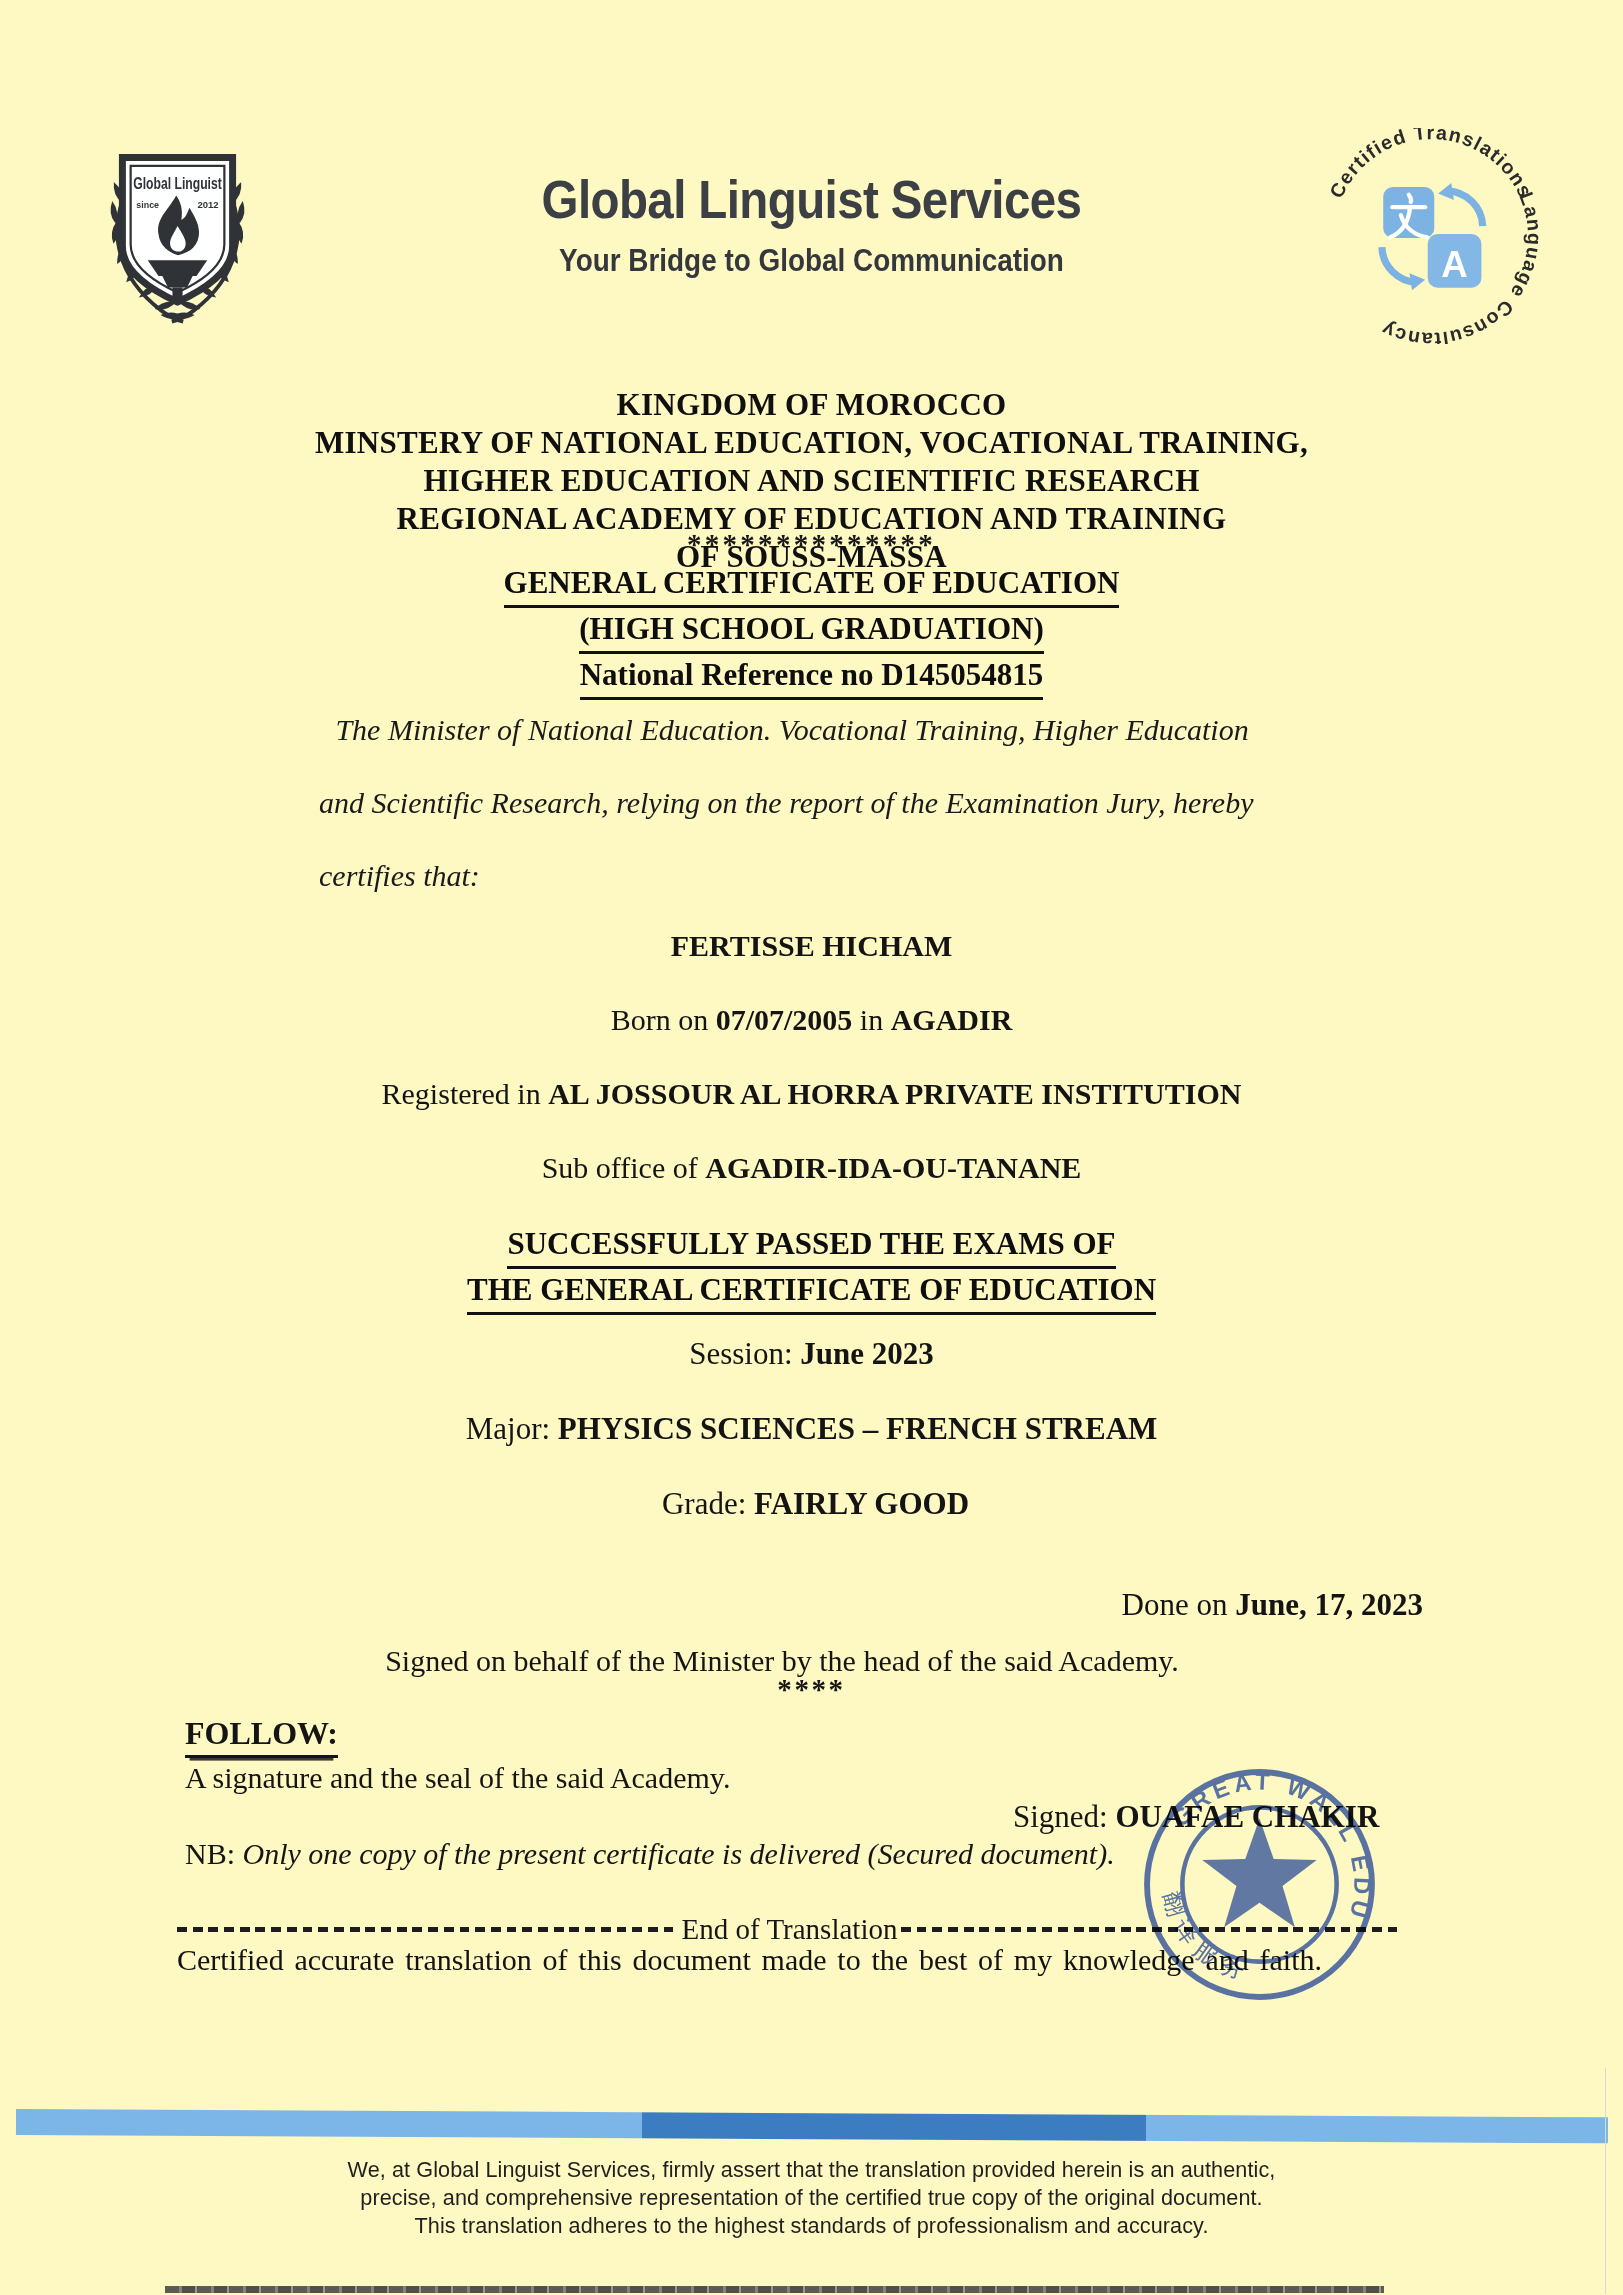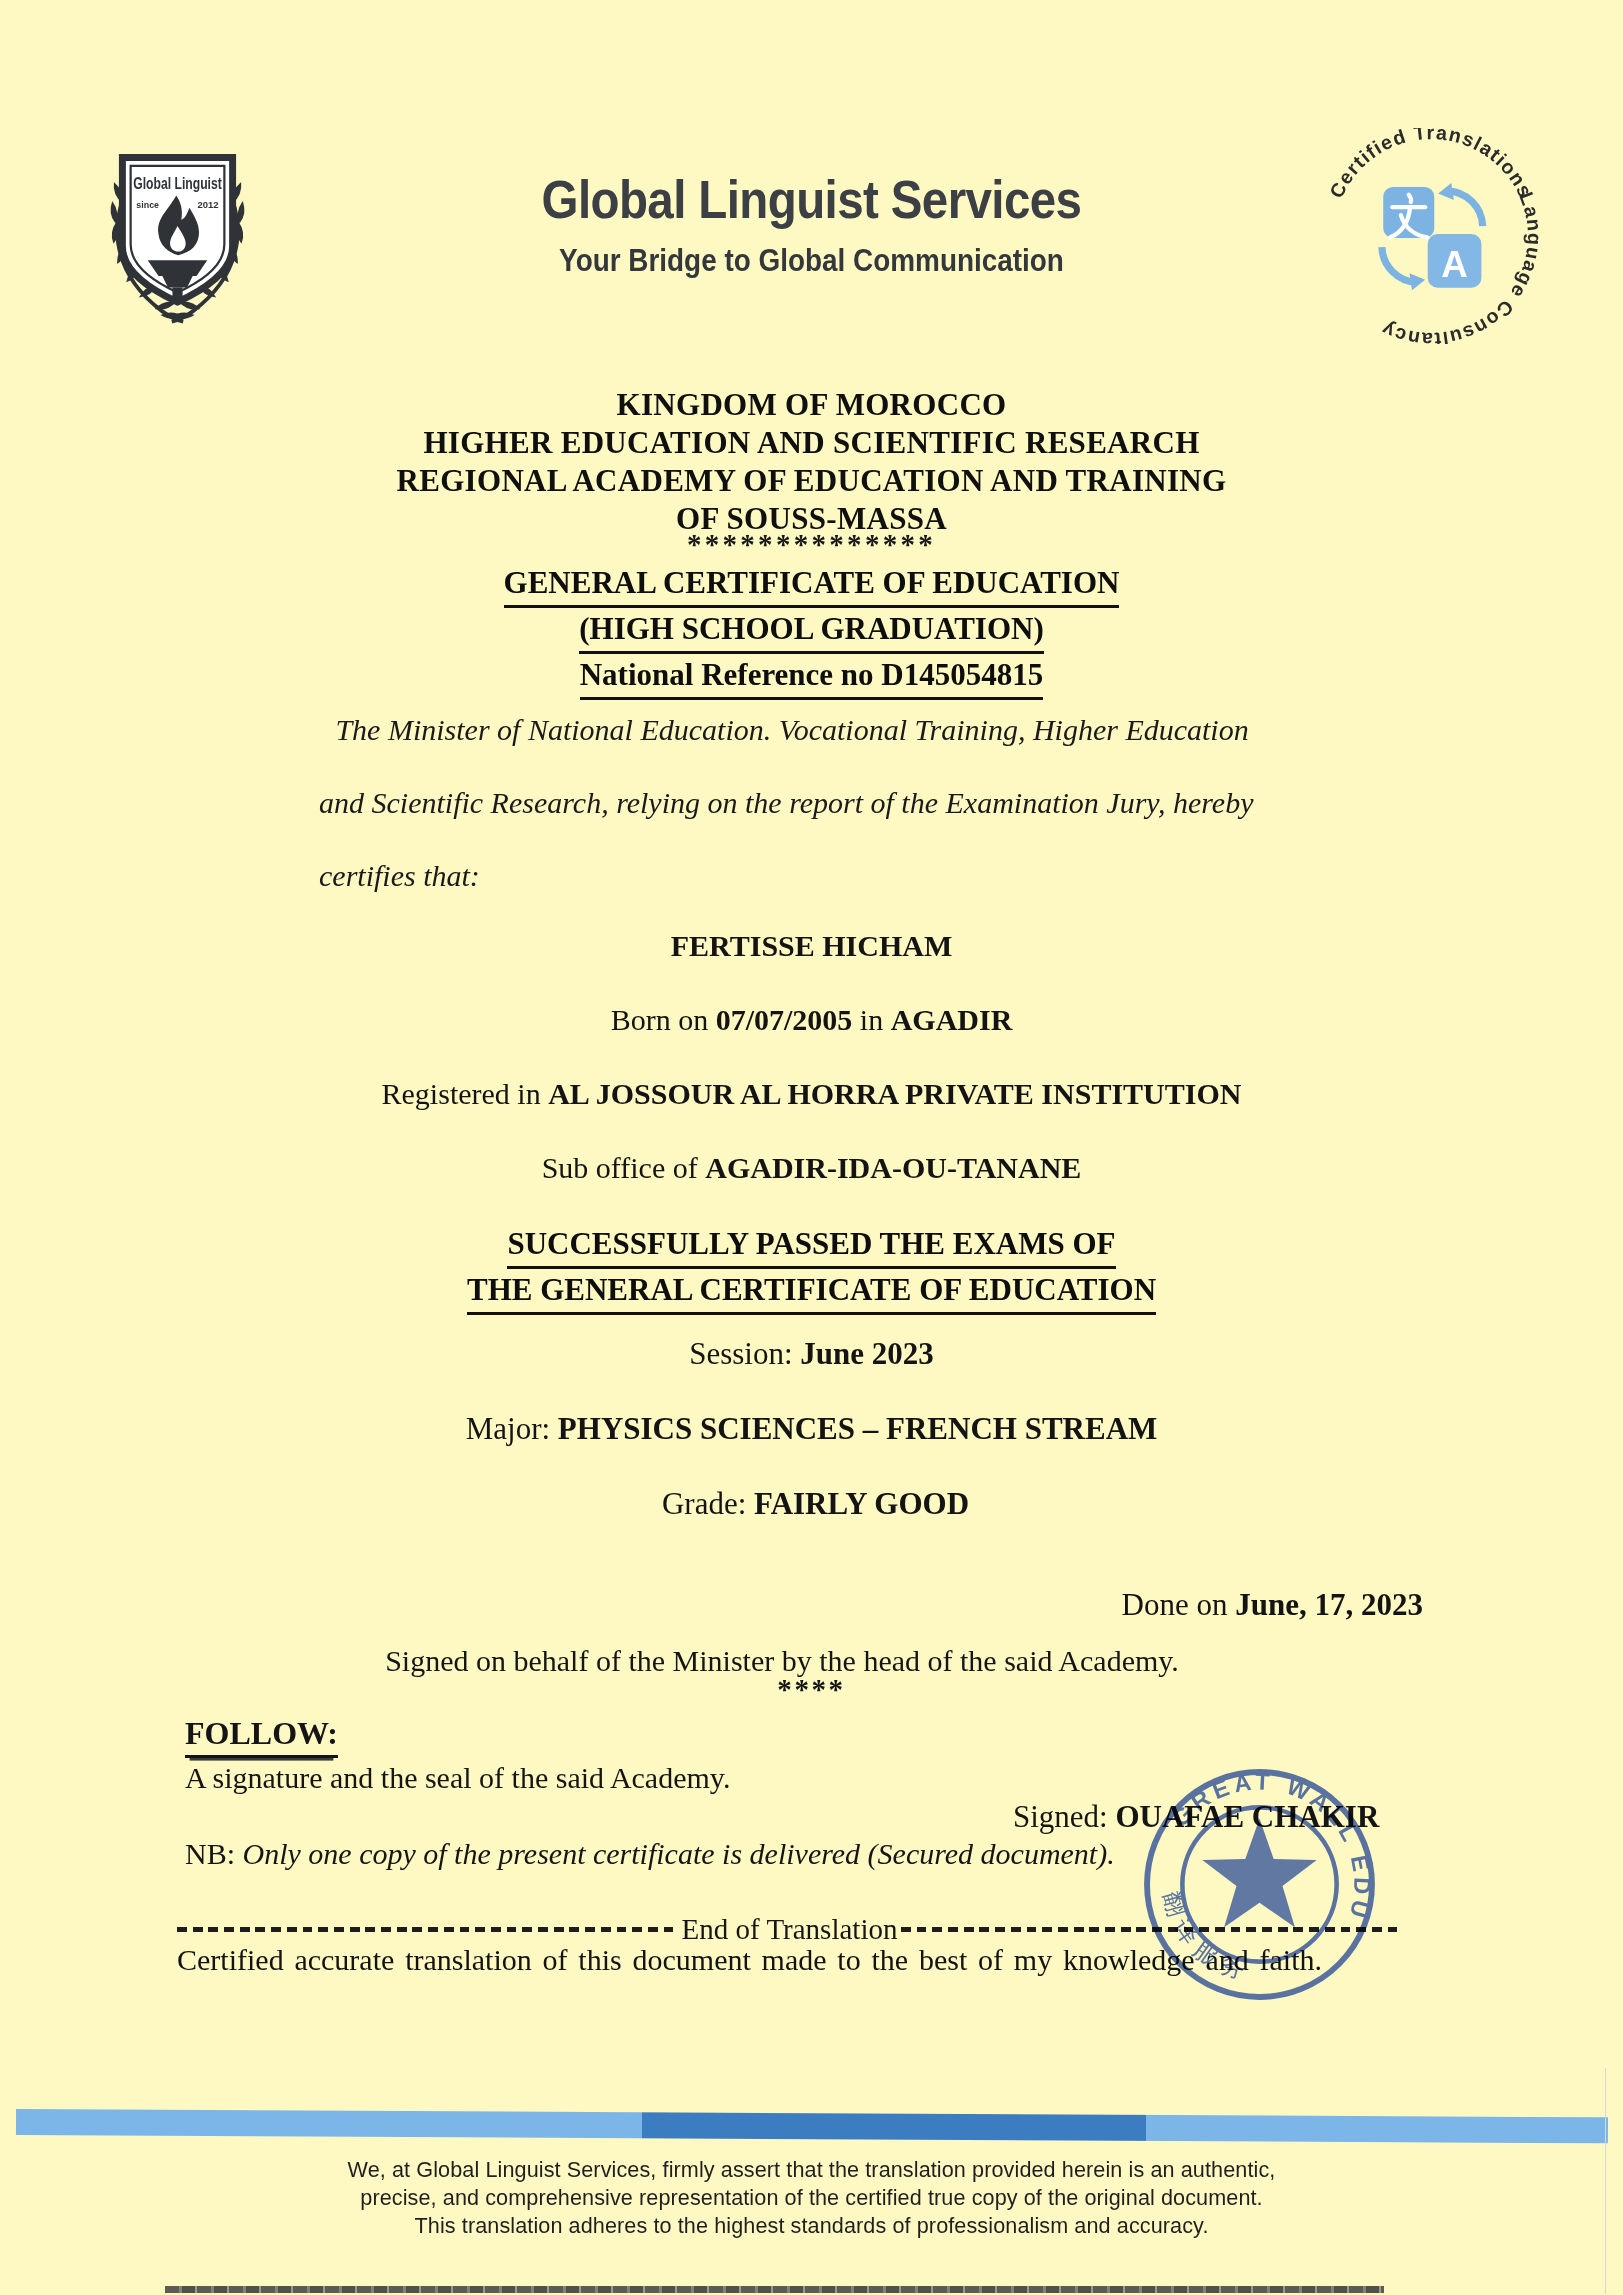--- a/index.html
+++ b/index.html
@@ -127,20 +127,21 @@
         <path d="M190,96 A56,56 0 0 1 244,150"></path>
         <path d="M90,182 A56,56 0 0 0 144,236"></path>
       </g>
       <polygon points="196,84 176,100 200,110" fill="#7db3e2"></polygon>
       <polygon points="136,248 156,232 132,222" fill="#7db3e2"></polygon>
     </g>
   </svg>
 
   <div class="abs ctr authority">
     <div>KINGDOM OF MOROCCO</div>
+    <div>MINSTERY OF NATIONAL EDUCATION, VOCATIONAL TRAINING,</div>
     <div>HIGHER EDUCATION AND SCIENTIFIC RESEARCH</div>
     <div>REGIONAL ACADEMY OF EDUCATION AND TRAINING</div>
     <div>OF SOUSS-MASSA</div>
   </div>
   <div class="abs ctr stars-line">**************</div>
 
   <div class="abs ctr cert-title">
     <div><span class="u">GENERAL CERTIFICATE OF EDUCATION</span></div>
     <div><span class="u">(HIGH SCHOOL GRADUATION)</span></div>
     <div><span class="u">National Reference no D145054815</span></div>

